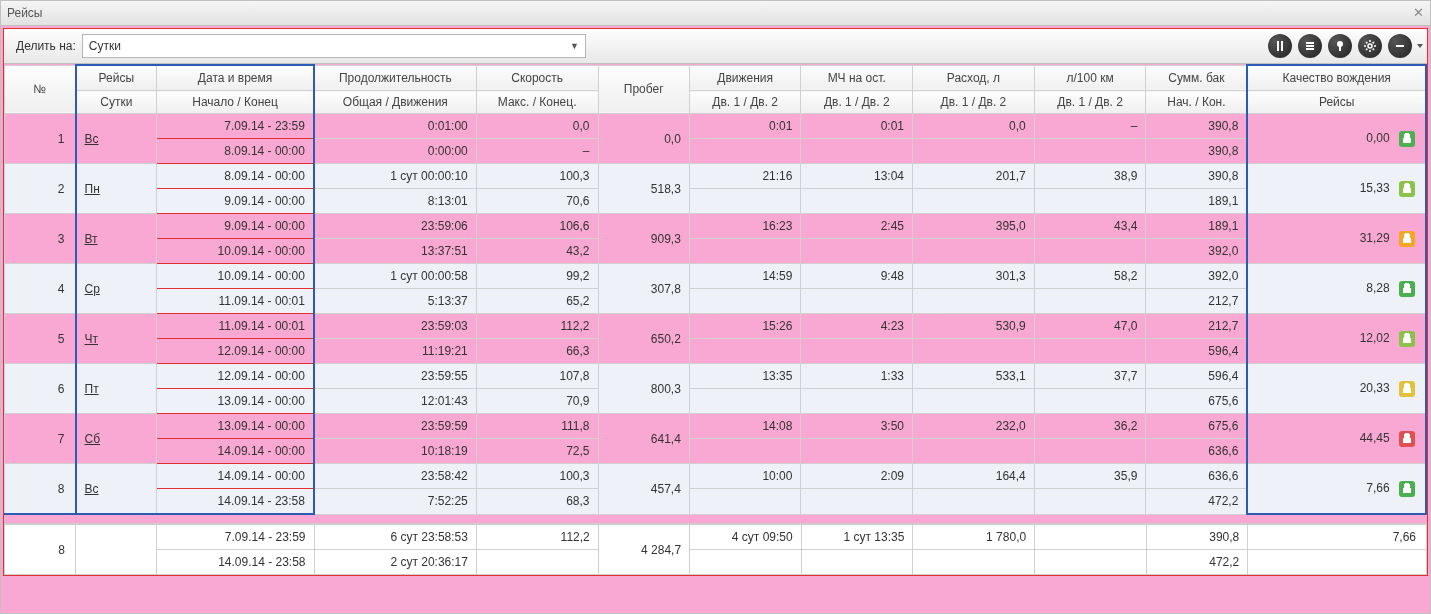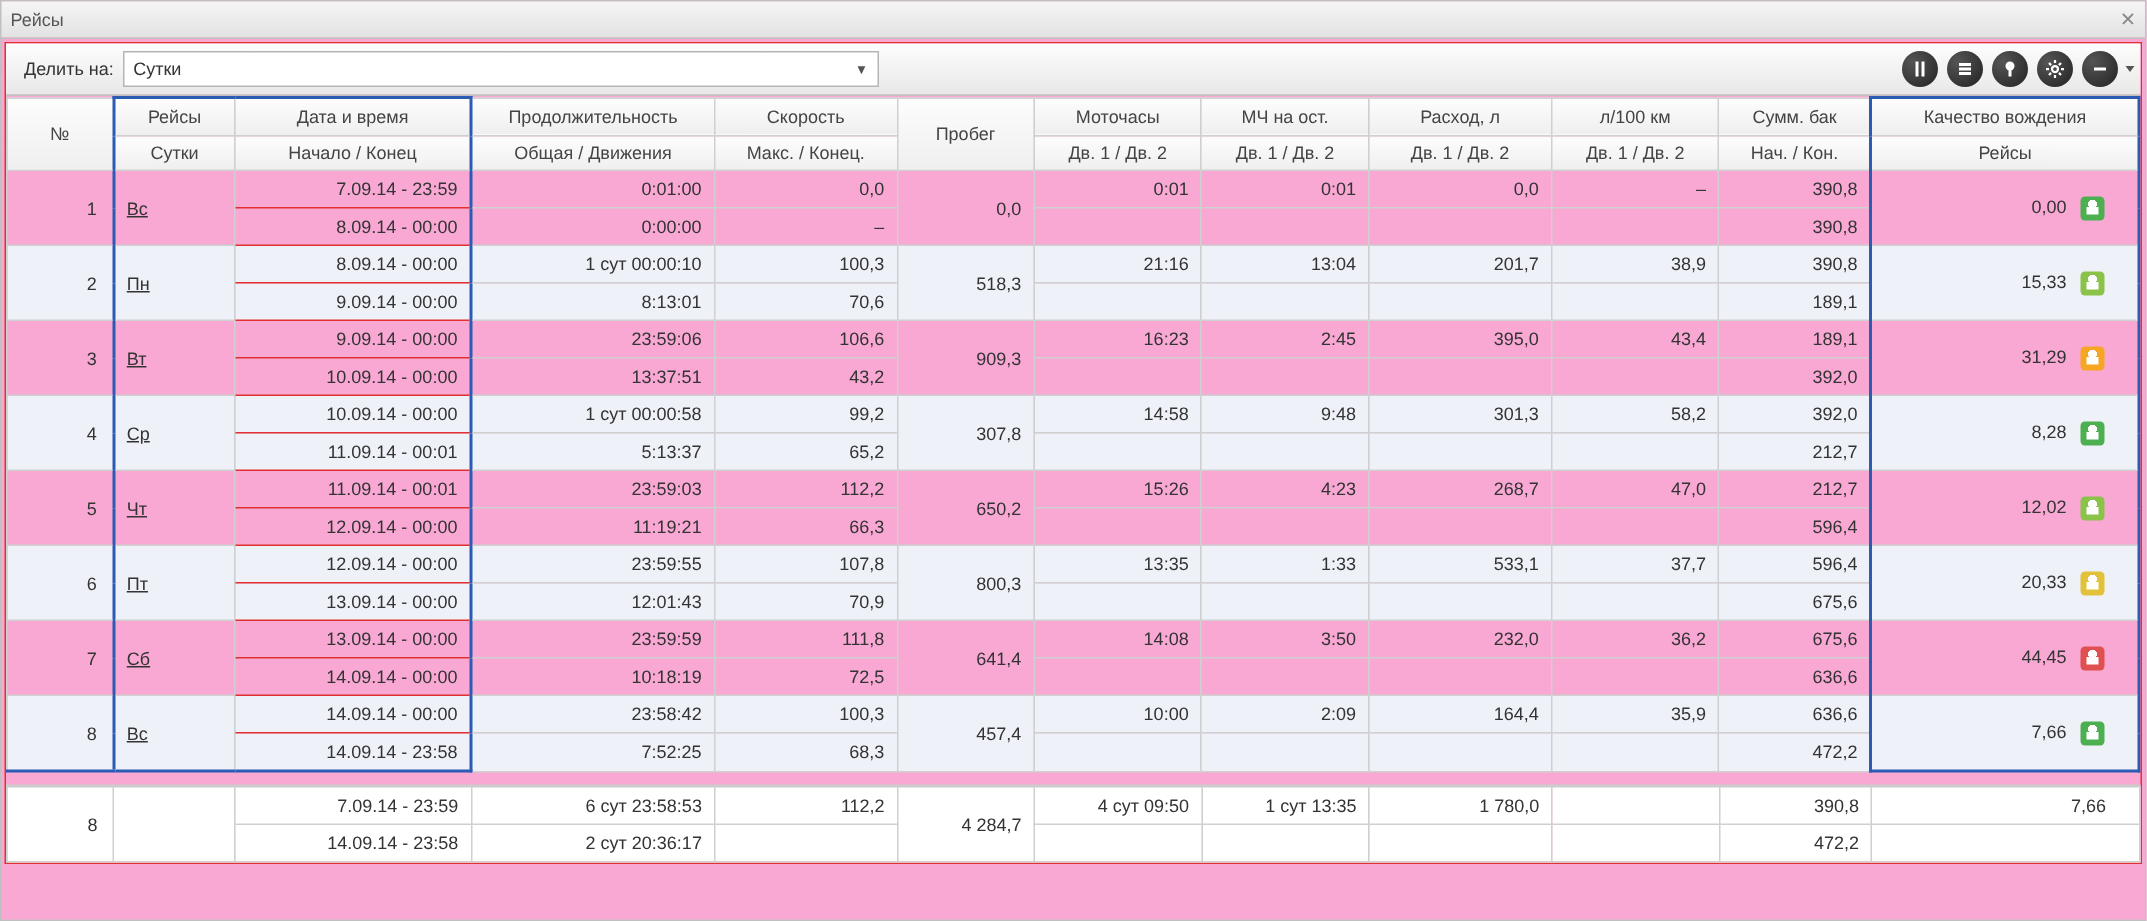--- a/index.html
+++ b/index.html
@@ -119,21 +119,21 @@
 .cell {
   padding: 3px 8px;
   text-align: right;
   white-space: nowrap;
   overflow: hidden;
 }
 .cell.l { text-align: left; }
 .cell.c { text-align: center; }
 .num-col .cell { text-align: right; padding-right: 10px; }
 .day-col .cell { text-align: left; padding-left: 8px; text-decoration: underline; }
-.qual-col .cell { text-align: right; padding-right: 22px; }
+.qual-col .cell { text-align: right; padding-right: 10px; }
 
 .row-even td { background: #eef1f8; }
 
 .hl-red { border: 1px solid #e03030 !important; }
 .hl-blue-left { border-left: 2px solid #2b5bb3 !important; }
 .hl-blue-right { border-right: 2px solid #2b5bb3 !important; }
 .hl-blue-top { border-top: 2px solid #2b5bb3 !important; }
 .hl-blue-bottom { border-bottom: 2px solid #2b5bb3 !important; }
 
 col.c-num   { width: 70px; }
@@ -260,21 +260,21 @@
           <th>
                 <div class="cell c">Продолжительность</div>
               </th>
           <th>
                 <div class="cell c">Скорость</div>
               </th>
           <th rowspan="2">
                 <div class="cell c">Пробег</div>
               </th>
           <th>
-                <div class="cell c">Моточасы</div>
+                <div class="cell c">Движения</div>
               </th>
           <th>
                 <div class="cell c">МЧ на ост.</div>
               </th>
           <th>
                 <div class="cell c">Расход, л</div>
               </th>
           <th>
                 <div class="cell c">л/100 км</div>
               </th>
@@ -524,21 +524,21 @@
               <td>
                 <div class="cell">1 сут 00:00:58</div>
               </td>
               <td>
                 <div class="cell">99,2</div>
               </td>
               <td rowspan="2">
                 <div class="cell">307,8</div>
               </td>
               <td>
-                <div class="cell">14:58</div>
+                <div class="cell">14:59</div>
               </td>
               <td>
                 <div class="cell">9:48</div>
               </td>
               <td>
                 <div class="cell">301,3</div>
               </td>
               <td>
                 <div class="cell">58,2</div>
               </td>
@@ -594,21 +594,21 @@
               <td rowspan="2">
                 <div class="cell">650,2</div>
               </td>
               <td>
                 <div class="cell">15:26</div>
               </td>
               <td>
                 <div class="cell">4:23</div>
               </td>
               <td>
-                <div class="cell">268,7</div>
+                <div class="cell">530,9</div>
               </td>
               <td>
                 <div class="cell">47,0</div>
               </td>
               <td>
                 <div class="cell">212,7</div>
               </td>
               <td class="qual-col hl-blue-left hl-blue-right " rowspan="2">
                 <div class="cell">12,02 <span class="badge lgreen"></span></div>
               </td>

